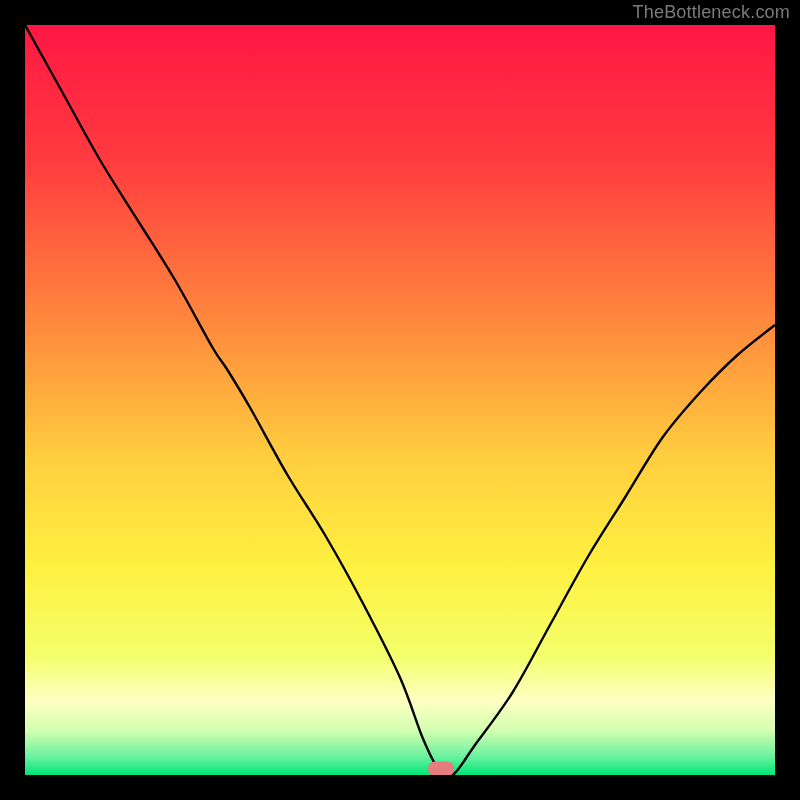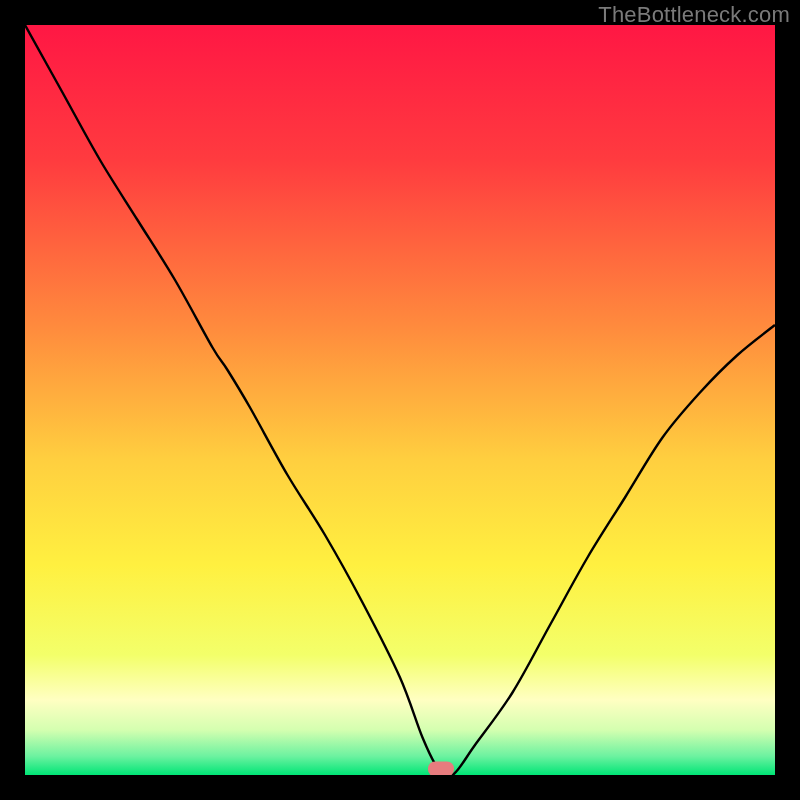--- a/index.html
+++ b/index.html
@@ -15,21 +15,21 @@
     position: relative;
     width: 800px;
     height: 800px;
     background: #000;
   }
   .watermark {
     position: absolute;
     top: 2px;
     right: 10px;
     color: #7a7a7a;
-    font-size: 22px;
+    font-size: 18px;
     font-weight: 500;
     letter-spacing: 0.2px;
     z-index: 10;
     user-select: none;
   }
   .plot {
     position: absolute;
     left: 25px;
     top: 25px;
     width: 750px;

